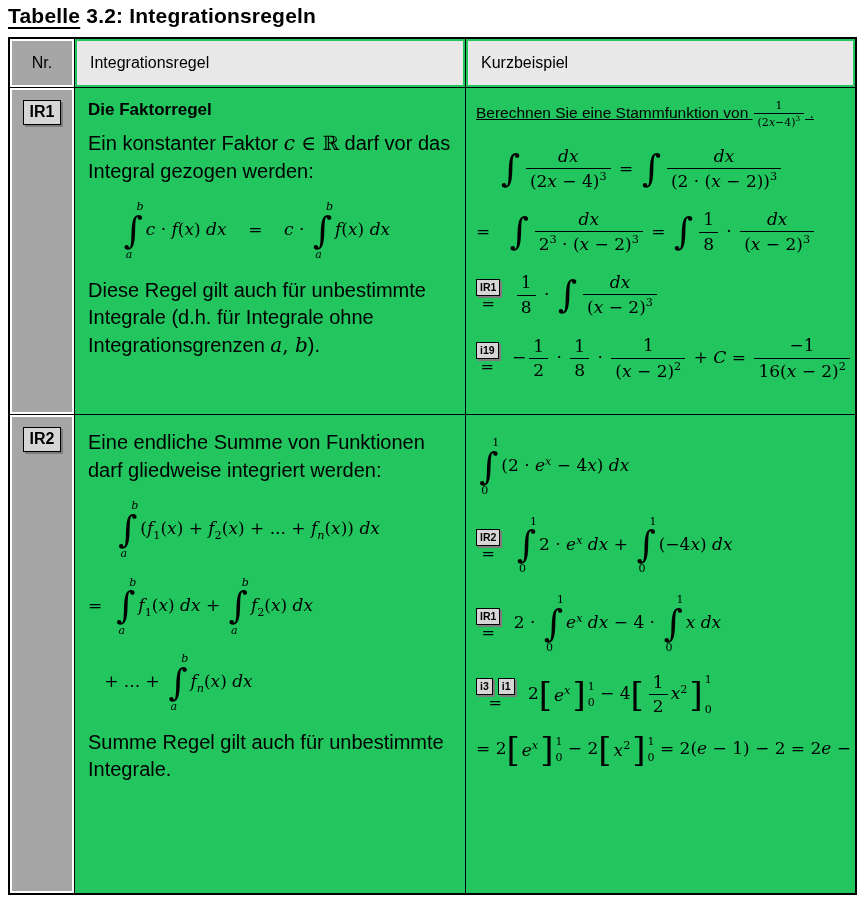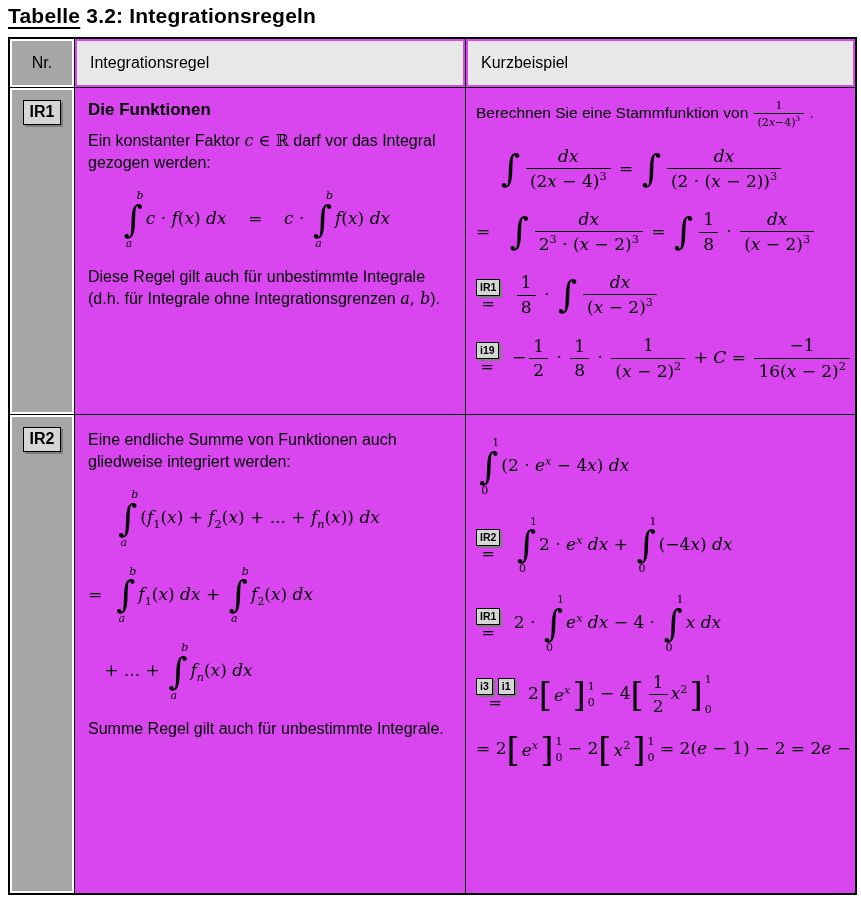--- a/index.html
+++ b/index.html
@@ -1,46 +1,46 @@
 <!DOCTYPE html>
 <html><head>
 <meta charset="utf-8">
 <style>
   html,body{margin:0;padding:0;background:#fff;color:#000;}
   body{width:861px;height:909px;font-family:"Liberation Sans",sans-serif;overflow:hidden;}
 
   .title{margin:4px 0 9px 8px;font-size:21px;font-weight:bold;letter-spacing:0.2px;}
   .title .u{text-decoration:underline;text-decoration-thickness:2px;text-underline-offset:4px;text-align:right;}
 
-  .tbl{margin-left:8px;width:845px;border:2px solid #000;background:#d946ef;}
+  .tbl{margin-left:8px;width:845px;border:2px solid #000;background:#22c55e;}
   .trow{display:grid;grid-template-columns:65px 391px 1fr;}
   .thead{border-bottom:1px solid #000;height:48px;}
   .brow1{border-bottom:1px solid #000;}
   .r1{min-height:326px;}
   .r2{min-height:478px;}
 
   .nrcell{border-right:1px solid #000;background:#fff;padding:2px;box-sizing:border-box;}
   .nrfill{background:#a6a6a6;height:100%;box-sizing:border-box;display:flex;justify-content:center;}
   .nrfill.hd{align-items:center;font-size:16px;}
   .nrfill.bd{align-items:flex-start;padding-top:10px;}
 
   .hcell{padding:2px;box-sizing:border-box;}
   .hcell.sep{border-right:1px solid #000;}
   .hfill{background:#e8e8e8;height:100%;display:flex;align-items:center;padding-left:13px;font-size:16px;box-sizing:border-box;}
 
   .rulecell{border-right:1px solid #000;padding:8px 8px 8px 13px;box-sizing:border-box;}
   .excell{padding:4px 2px 6px 10px;box-sizing:border-box;overflow:hidden;}
 
   .rheading{font-weight:bold;font-size:17px;margin:4px 0 10px;}
-  .par{font-size:16px;line-height:1.38;margin:6px 0;}
+  .par{font-size:20px;line-height:1.38;margin:6px 0;}
 
   
   .mline{white-space:pre;font-family:"DejaVu Serif",serif;font-size:17px;margin:15px 0;}
   .exline.display{margin:17px 0;}
-  .exline.intro{white-space:normal;font-size:15.5px;margin:8px 0 4px;}
+  .exline.intro{white-space:normal;font-size:15.5px;margin:8px 0 4px;text-decoration:underline;}
   .exline.intro .frac{font-size:11px;line-height:1.1;margin:0 1px;}
   .mt{font-family:"Liberation Sans",sans-serif;}
   .mi{font-family:"DejaVu Serif",serif;font-style:italic;}
   .mo{font-family:"DejaVu Serif",serif;}
   .msup{vertical-align:super;font-size:66%;}
   .msub{vertical-align:sub;font-size:66%;}
 
   .frac{display:inline-flex;flex-direction:column;align-items:center;vertical-align:middle;margin:0 3px;line-height:1.25;text-align:center;}
   .fnum{padding:0 4px 1px;}
   .fden{border-top:1px solid #000;padding:1px 4px 0;}
@@ -81,21 +81,21 @@
       </div>
   </div>
   <div id="tbody">
       <div class="trow brow1 r1">
         <div class="nrcell">
           <div class="nrfill bd">
             <span class="badge lg">IR1</span>
           </div>
         </div>
         <div class="rulecell">
-          <div class="rheading">Die Funktionen</div>
+          <div class="rheading">Die Faktorregel</div>
           <div class="par"><span class="mt">Ein konstanter Faktor </span><span class="mi">c</span><span class="mo"> ∈ ℝ</span><span class="mt"> darf vor das Integral gezogen werden:</span></div>
           <div class="mline"><span class="mo">      </span><span class="intg"><span class="ilim iup"><span class="mi">b</span></span><span class="isym">∫</span><span class="ilim ilo"><span class="mi">a</span></span></span><span class="mi">c</span><span class="mo"> · </span><span class="mi">f</span><span class="mo">(</span><span class="mi">x</span><span class="mo">) </span><span class="mi">dx</span><span class="mo">    =    </span><span class="mi">c</span><span class="mo"> · </span><span class="intg"><span class="ilim iup"><span class="mi">b</span></span><span class="isym">∫</span><span class="ilim ilo"><span class="mi">a</span></span></span><span class="mi">f</span><span class="mo">(</span><span class="mi">x</span><span class="mo">) </span><span class="mi">dx</span></div>
           <div class="par"><span class="mt">Diese Regel gilt auch für unbestimmte Integrale (d.h. für Integrale ohne Integrationsgrenzen </span><span class="mi">a</span><span class="mo">, </span><span class="mi">b</span><span class="mt">).</span></div>
         </div>
         <div class="excell">
           <div class="mline exline intro"><span class="mt">Berechnen Sie eine Stammfunktion von </span><span class="frac">
               <span class="fnum"><span class="mo">1</span></span>
               <span class="fden"><span class="mo">(2</span><span class="mi">x</span><span class="mo">−4)</span><span class="msup"><span class="mo">3</span></span></span>
             </span><span class="mt"> .</span></div>
           <div class="mline exline display"><span class="mo">    </span><span class="intg"><span class="isym">∫</span></span><span class="frac"><span class="fnum"><span class="mi">dx</span></span><span class="fden"><span class="mo">(2</span><span class="mi">x</span><span class="mo"> − 4)</span><span class="msup"><span class="mo">3</span></span></span></span><span class="mo"> = </span><span class="intg"><span class="isym">∫</span></span><span class="frac"><span class="fnum"><span class="mi">dx</span></span><span class="fden"><span class="mo">(2 · (</span><span class="mi">x</span><span class="mo"> − 2))</span><span class="msup"><span class="mo">3</span></span></span></span></div>
@@ -104,21 +104,21 @@
           <div class="mline exline display"><span class="beq"><span class="brw"><span class="badge sm">i19</span></span><span class="beqeq">=</span></span><span class="mo"> −</span><span class="frac"><span class="fnum"><span class="mo">1</span></span><span class="fden"><span class="mo">2</span></span></span><span class="mo"> · </span><span class="frac"><span class="fnum"><span class="mo">1</span></span><span class="fden"><span class="mo">8</span></span></span><span class="mo"> · </span><span class="frac"><span class="fnum"><span class="mo">1</span></span><span class="fden"><span class="mo">(</span><span class="mi">x</span><span class="mo"> − 2)</span><span class="msup"><span class="mo">2</span></span></span></span><span class="mo"> + </span><span class="mi">C</span><span class="mo"> = </span><span class="frac"><span class="fnum"><span class="mo">−1</span></span><span class="fden"><span class="mo">16(</span><span class="mi">x</span><span class="mo"> − 2)</span><span class="msup"><span class="mo">2</span></span></span></span><span class="mo"> +</span></div>
         </div>
       </div>
       <div class="trow r2">
         <div class="nrcell">
           <div class="nrfill bd">
             <span class="badge lg">IR2</span>
           </div>
         </div>
         <div class="rulecell">
-          <div class="par"><span class="mt">Eine endliche Summe von Funktionen auch gliedweise integriert werden:</span></div>
+          <div class="par"><span class="mt">Eine endliche Summe von Funktionen darf gliedweise integriert werden:</span></div>
           <div class="mline"><span class="mo">     </span><span class="intg"><span class="ilim iup"><span class="mi">b</span></span><span class="isym">∫</span><span class="ilim ilo"><span class="mi">a</span></span></span><span class="mo">(</span><span class="mi">f</span><span class="msub"><span class="mo">1</span></span><span class="mo">(</span><span class="mi">x</span><span class="mo">) + </span><span class="mi">f</span><span class="msub"><span class="mo">2</span></span><span class="mo">(</span><span class="mi">x</span><span class="mo">) + ... + </span><span class="mi">f</span><span class="msub"><span class="mi">n</span></span><span class="mo">(</span><span class="mi">x</span><span class="mo">)) </span><span class="mi">dx</span></div>
           <div class="mline"><span class="mo">=  </span><span class="intg"><span class="ilim iup"><span class="mi">b</span></span><span class="isym">∫</span><span class="ilim ilo"><span class="mi">a</span></span></span><span class="mi">f</span><span class="msub"><span class="mo">1</span></span><span class="mo">(</span><span class="mi">x</span><span class="mo">) </span><span class="mi">dx</span><span class="mo"> + </span><span class="intg"><span class="ilim iup"><span class="mi">b</span></span><span class="isym">∫</span><span class="ilim ilo"><span class="mi">a</span></span></span><span class="mi">f</span><span class="msub"><span class="mo">2</span></span><span class="mo">(</span><span class="mi">x</span><span class="mo">) </span><span class="mi">dx</span></div>
           <div class="mline"><span class="mo">   + ... + </span><span class="intg"><span class="ilim iup"><span class="mi">b</span></span><span class="isym">∫</span><span class="ilim ilo"><span class="mi">a</span></span></span><span class="mi">f</span><span class="msub"><span class="mi">n</span></span><span class="mo">(</span><span class="mi">x</span><span class="mo">) </span><span class="mi">dx</span></div>
           <div class="par"><span class="mt">Summe Regel gilt auch für unbestimmte Integrale.</span></div>
         </div>
         <div class="excell">
           <div class="mline exline display"><span class="intg"><span class="ilim iup"><span class="mo">1</span></span><span class="isym">∫</span><span class="ilim ilo"><span class="mo">0</span></span></span><span class="mo">(2 · </span><span class="mi">e</span><span class="msup"><span class="mi">x</span></span><span class="mo"> − 4</span><span class="mi">x</span><span class="mo">) </span><span class="mi">dx</span></div>
           <div class="mline exline display"><span class="beq"><span class="brw"><span class="badge sm">IR2</span></span><span class="beqeq">=</span></span><span class="mo"> </span><span class="intg"><span class="ilim iup"><span class="mo">1</span></span><span class="isym">∫</span><span class="ilim ilo"><span class="mo">0</span></span></span><span class="mo">2 · </span><span class="mi">e</span><span class="msup"><span class="mi">x</span></span><span class="mo"> </span><span class="mi">dx</span><span class="mo"> + </span><span class="intg"><span class="ilim iup"><span class="mo">1</span></span><span class="isym">∫</span><span class="ilim ilo"><span class="mo">0</span></span></span><span class="mo">(−4</span><span class="mi">x</span><span class="mo">) </span><span class="mi">dx</span></div>
           <div class="mline exline display"><span class="beq"><span class="brw"><span class="badge sm">IR1</span></span><span class="beqeq">=</span></span><span class="mo"> 2 · </span><span class="intg"><span class="ilim iup"><span class="mo">1</span></span><span class="isym">∫</span><span class="ilim ilo"><span class="mo">0</span></span></span><span class="mi">e</span><span class="msup"><span class="mi">x</span></span><span class="mo"> </span><span class="mi">dx</span><span class="mo"> − 4 · </span><span class="intg"><span class="ilim iup"><span class="mo">1</span></span><span class="isym">∫</span><span class="ilim ilo"><span class="mo">0</span></span></span><span class="mi">x</span><span class="mo"> </span><span class="mi">dx</span></div>
           <div class="mline exline display"><span class="beq"><span class="brw"><span class="badge sm">i3</span><span class="badge sm">i1</span></span><span class="beqeq">=</span></span><span class="mo"> 2</span><span class="ev"><span class="evb">[</span><span class="evc"><span class="mi">e</span><span class="msup"><span class="mi">x</span></span></span><span class="evb">]</span><span class="evlim"><span>1</span><span>0</span></span></span><span class="mo"> − 4</span><span class="ev"><span class="evb">[</span><span class="evc"><span class="frac"><span class="fnum"><span class="mo">1</span></span><span class="fden"><span class="mo">2</span></span></span><span class="mi">x</span><span class="msup"><span class="mo">2</span></span></span><span class="evb">]</span><span class="evlim"><span>1</span><span>0</span></span></span></div>

